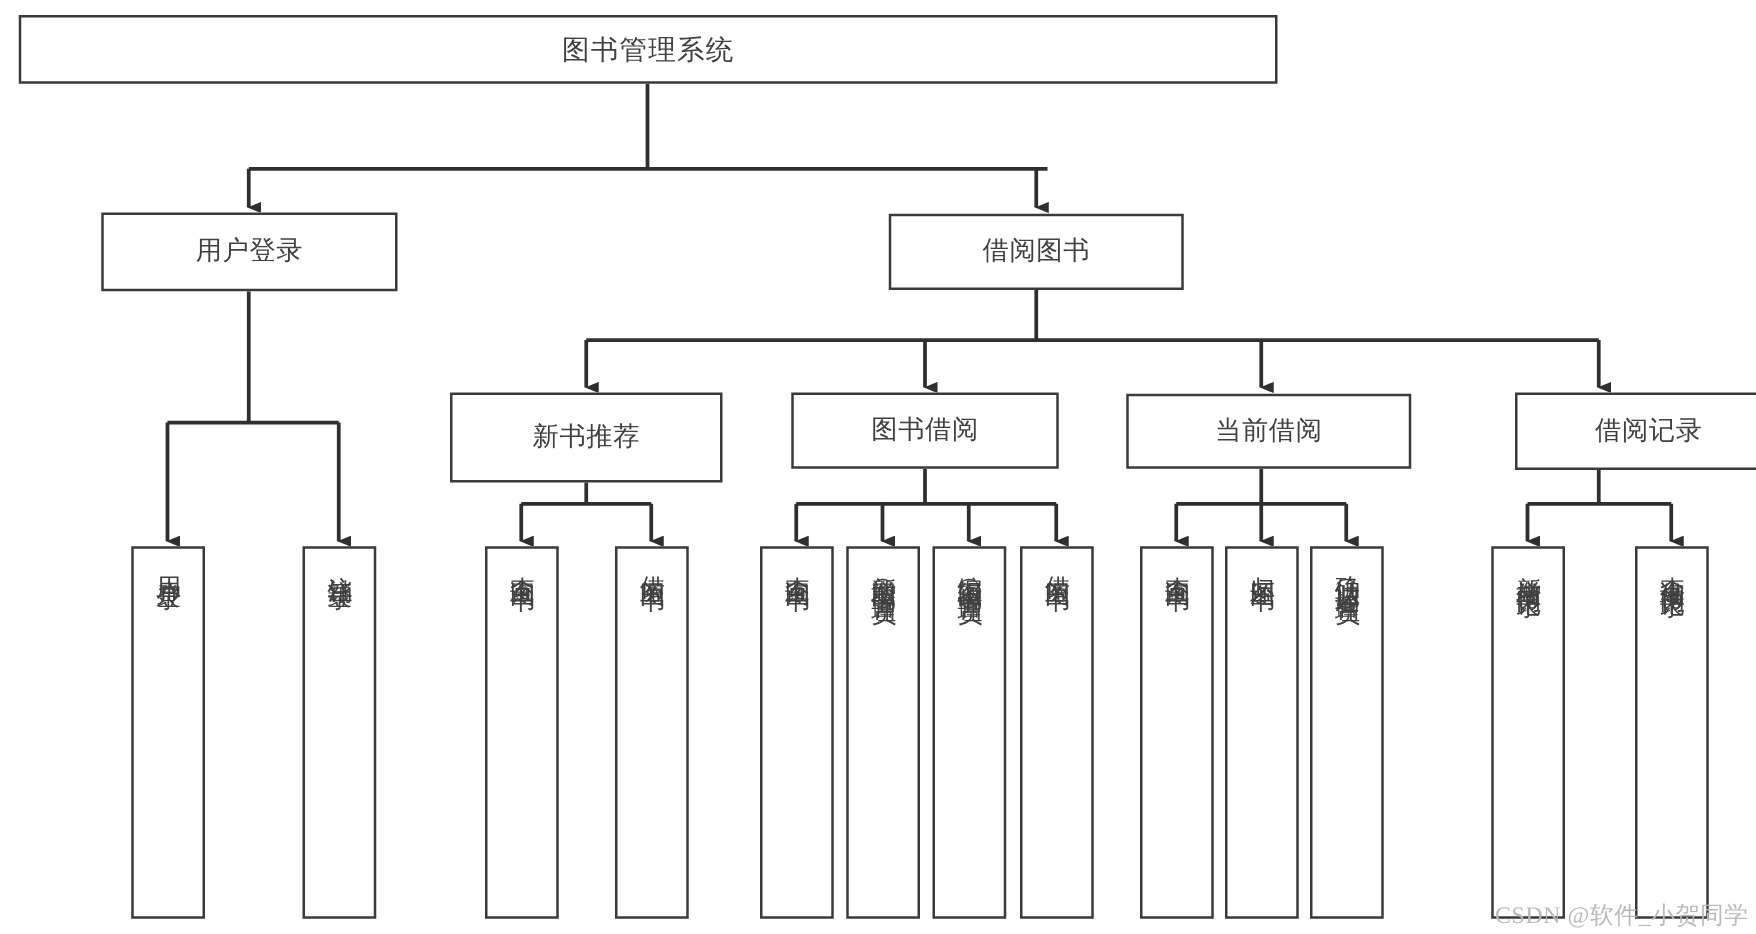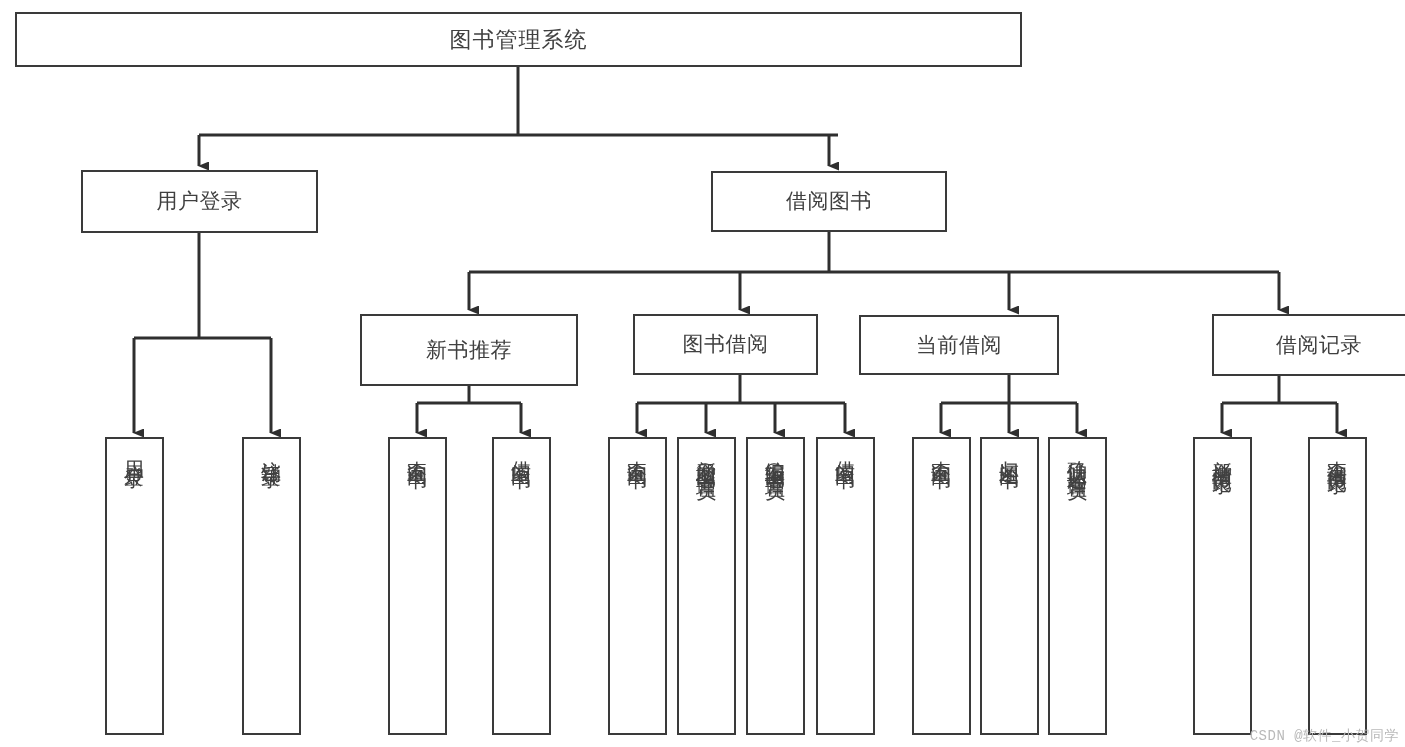--- a/index.html
+++ b/index.html
@@ -63,26 +63,26 @@
     text-orientation: upright;
     font-size: 20px;
     letter-spacing: 3px;
     line-height: 1;
     white-space: nowrap;
   }
   #watermark {
     position: absolute;
     right: 6px;
     bottom: 2px;
-    font-size: 14px;
+    font-size: 19px;
     color: #b9b9b9;
     letter-spacing: 0.5px;
     z-index: 5;
     white-space: nowrap;
-    font-family: Liberation Mono, monospace;
+    font-family: Liberation Serif, serif;
   }
 </style>
 </head>
 <body>
 
 <div id="diagram-root">
 
   <svg id="edge-layer" viewBox="0 0 1405 747" xmlns="http://www.w3.org/2000/svg">
     <defs>
       <marker id="arrowhead" markerWidth="9" markerHeight="11" refX="4.5" refY="10" orient="auto" markerUnits="userSpaceOnUse">
@@ -142,25 +142,25 @@
   </div>
 
   <div class="node horiz" style="left:711px; top:171px; width:236px; height:61px;">
     <span class="node-label">借阅图书</span>
   </div>
 
   <div class="node horiz" style="left:360px; top:314px; width:218px; height:72px;">
     <span class="node-label">新书推荐</span>
   </div>
 
-  <div class="node horiz" style="left:633px; top:314px; width:185px; height:61px;">
+  <div class="node horiz" style="left:633px; top:314px; width:214px; height:61px;">
     <span class="node-label">图书借阅</span>
   </div>
 
-  <div class="node horiz" style="left:859px; top:315px; width:200px; height:60px;">
+  <div class="node horiz" style="left:901px; top:315px; width:228px; height:60px;">
     <span class="node-label">当前借阅</span>
   </div>
 
   <div class="node horiz" style="left:1172px; top:314px; width:214px; height:62px;margin-left:40px;">
     <span class="node-label">借阅记录</span>
   </div>
 
   <div class="node vert" style="left:105px; top:437px; width:59px; height:298px;">
     <span class="node-label">用户登录</span>
   </div>

